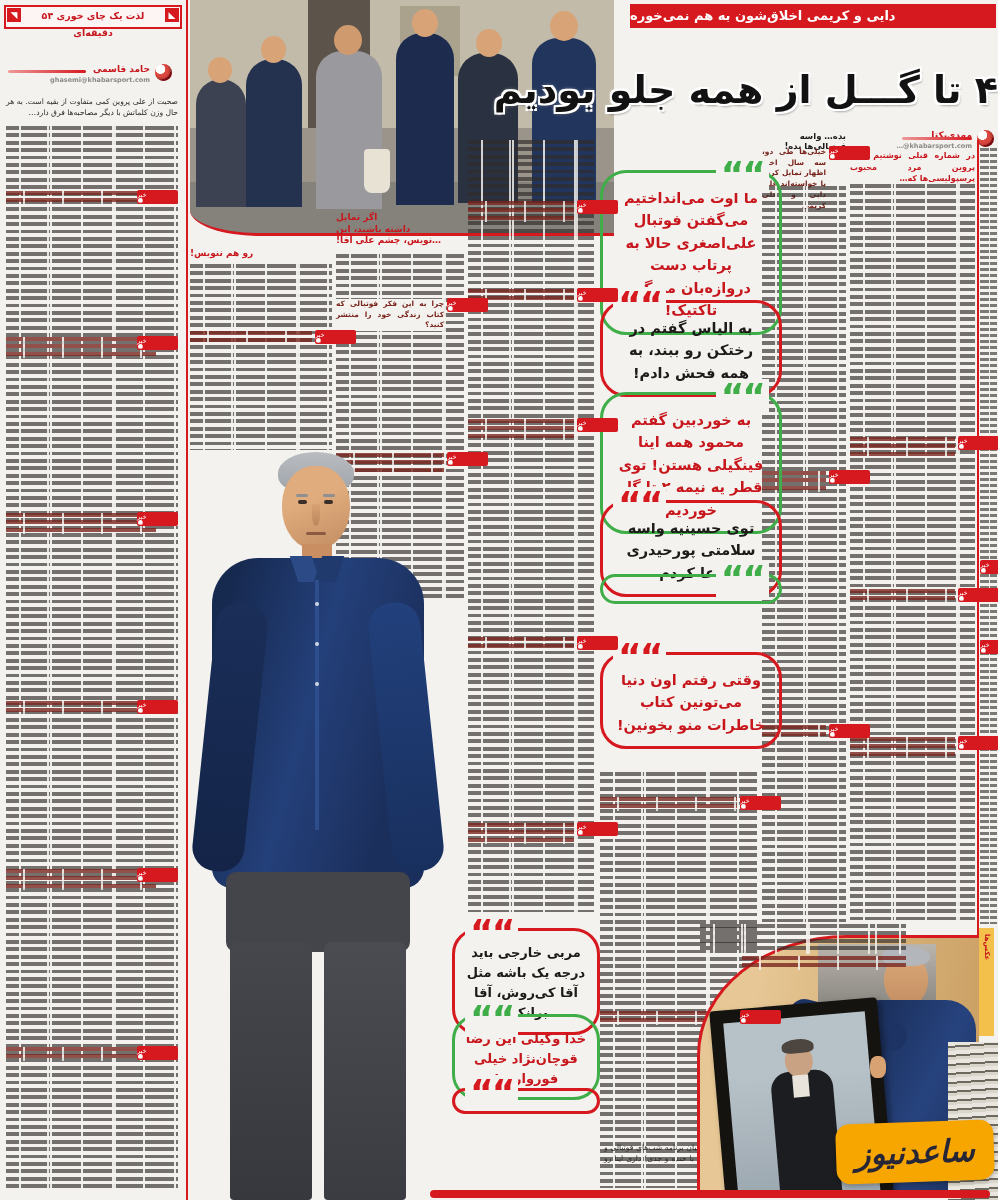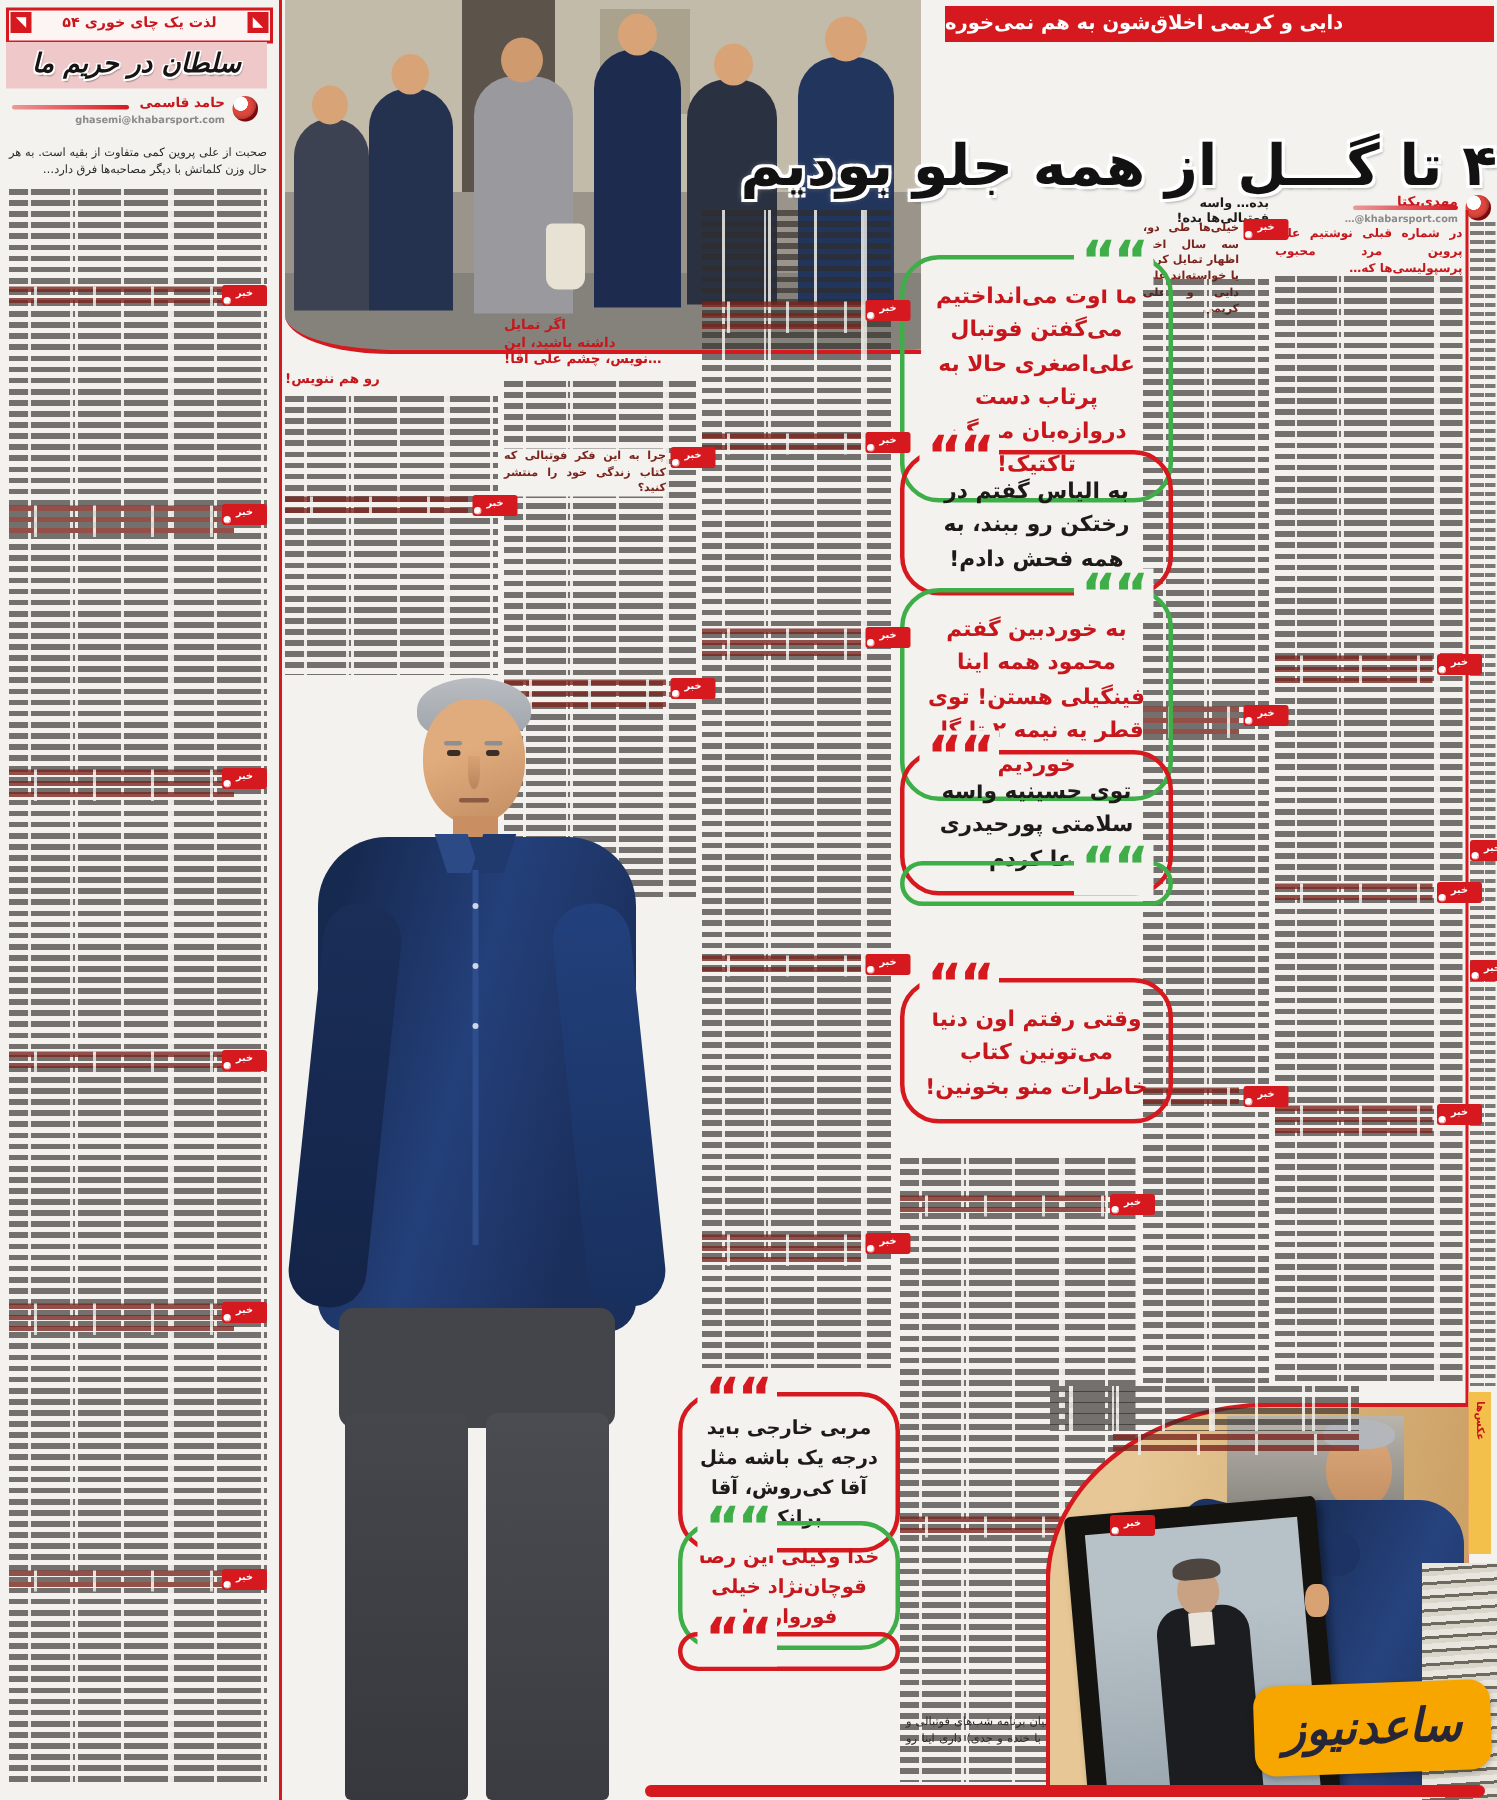--- a/index.html
+++ b/index.html
@@ -13,22 +13,22 @@
     repeating-linear-gradient(90deg, rgba(243,242,238,0) 0 41px, rgba(243,242,238,.9) 41px 43px, rgba(243,242,238,0) 43px 67px),
     repeating-linear-gradient(to bottom, rgba(48,44,42,.75) 0 3.8px, rgba(0,0,0,0) 3.8px 7.4px);}
   .greek.tiny{background:
     repeating-linear-gradient(90deg, rgba(243,242,238,0) 0 9px, rgba(243,242,238,.95) 9px 10px, rgba(243,242,238,0) 10px 23px),
     repeating-linear-gradient(to bottom, rgba(48,44,42,.7) 0 3px, rgba(0,0,0,0) 3px 6px);}
   .greek.maroon{background:
     repeating-linear-gradient(90deg, rgba(243,242,238,0) 0 17px, rgba(243,242,238,.9) 17px 19px, rgba(243,242,238,0) 19px 39px),
     repeating-linear-gradient(to bottom, rgba(122,36,29,.9) 0 3.8px, rgba(0,0,0,0) 3.8px 7.4px);}
 
   
-  .tag{position:absolute;width:30px;height:14px;background:#d6181f;border-radius:2px;
-       color:#fff;font-size:6.5px;font-weight:bold;text-align:center;line-height:10px;z-index:3;}
+  .tag{position:absolute;width:41px;height:14px;background:#d6181f;border-radius:2px;
+       color:#fff;font-size:6.5px;font-weight:normal;text-align:left;line-height:10px;z-index:3;}
   .tag::after{content:"";position:absolute;left:1px;bottom:1px;width:5px;height:5px;border-radius:50%;
        background:radial-gradient(circle at 35% 35%, #fff 55%, #f3b7b7 56%);}
 
   
   .qbox{position:absolute;width:152px;padding:14px 12px 10px;border:3px solid;border-radius:26px;
         font-weight:bold;font-size:14.5px;line-height:1.55;text-align:center;background:transparent;z-index:2;}
   .qbox .qmark{position:absolute;top:-16px;font-size:36px;font-weight:bold;line-height:1;
         background:#f3f2ee;padding:0 5px;letter-spacing:-2px;}
   .qbox.gr{border-color:#3fae49;}
   .qbox.rd{border-color:#d6181f;}
@@ -61,24 +61,20 @@
 </head>
 <body>
 
 <div class="page">
 
   <div class="abs" style="left:0;top:0;width:184px;height:1200px;">
     <div class="abs" style="left:4px;top:5px;width:174px;height:20px;border:2px solid #d6181f;background:#fdf4f4;">
       <span class="abs" style="right:1px;top:1px;width:14px;height:14px;background:#d6181f;color:#fff;font-size:9px;line-height:14px;text-align:center;">◣</span>
       <span class="abs" style="left:1px;top:1px;width:14px;height:14px;background:#d6181f;color:#fff;font-size:9px;line-height:14px;text-align:center;">◥</span>
       <div style="margin:0 18px;text-align:center;font-size:9.5px;font-weight:bold;color:#c8161d;line-height:17px;">لذت یک چای خوری ۵۴ دقیقه‌ای</div>
-    </div>
-    <div class="abs" style="left:4px;top:28px;width:174px;height:31px;background:#efc9c9;">
-      <div style="text-align:center;font-size:17.5px;font-weight:bold;font-style:italic;color:#171413;line-height:30px;
-                  text-shadow:-1px -1px 0 #fff,1px -1px 0 #fff,-1px 1px 0 #fff,1px 1px 0 #fff,1px 2px 1px rgba(0,0,0,.4);">سلطان در حریم ما</div>
     </div>
 
     <div class="abs" style="left:4px;top:62px;width:174px;height:30px;">
       <span class="ball" style="right:6px;top:2px;width:17px;height:17px;"></span>
       <span class="abs byname" style="right:28px;top:2px;font-size:9px;">حامد قاسمی</span>
       <span class="abs bymail" style="right:28px;top:14px;font-size:6.5px;direction:ltr;">ghasemi@khabarsport.com</span>
       <span class="abs byrule" style="right:92px;left:4px;top:8px;"></span>
     </div>
     <div class="smalltext" style="left:6px;top:96px;width:172px;">صحبت از علی پروین کمی متفاوت از بقیه است. به هر حال وزن کلماتش با دیگر مصاحبه‌ها فرق دارد…</div>
 
@@ -115,21 +111,21 @@
     <div class="abs" style="right:224px;bottom:40px;width:26px;height:44px;background:#e7e2d4;border-radius:4px 4px 8px 8px;"></div>
     <div class="person" style="right:312px;bottom:26px;width:56px;height:148px;background:#24324f;"></div>
     <div class="head" style="right:328px;bottom:170px;width:25px;height:27px;"></div>
     <div class="person" style="right:368px;bottom:26px;width:50px;height:128px;background:#3c4252;"></div>
     <div class="head" style="right:382px;bottom:150px;width:24px;height:26px;"></div>
   </div>
 
   <div class="banner abs" style="left:630px;top:4px;width:366px;height:24px;">
     <span style="font-size:13px;line-height:24px;">دایی و کریمی اخلاق‌شون به هم نمی‌خوره</span>
   </div>
-  <div class="headline abs" style="left:618px;top:88px;width:380px;font-size:38px;">۴ تا گـــل از همه جلو بودیم</div>
+  <div class="headline abs" style="left:618px;top:68px;width:380px;font-size:38px;">۴ تا گـــل از همه جلو بودیم</div>
 
   <div class="abs" style="left:886px;top:128px;width:110px;height:32px;">
     <span class="ball" style="right:2px;top:2px;width:17px;height:17px;"></span>
     <span class="abs byname" style="right:24px;top:2px;font-size:9px;">مهدی‌یکتا</span>
     <span class="abs bymail" style="right:24px;top:14px;font-size:6.5px;direction:ltr;">…@khabarsport.com</span>
     <span class="abs byrule" style="right:24px;width:70px;top:9px;"></span>
   </div>
 
   <div class="greek tiny" style="left:980px;top:148px;width:17px;height:776px;"></div>
   <span class="tag" style="left:980px;top:560px;">خبر</span>

